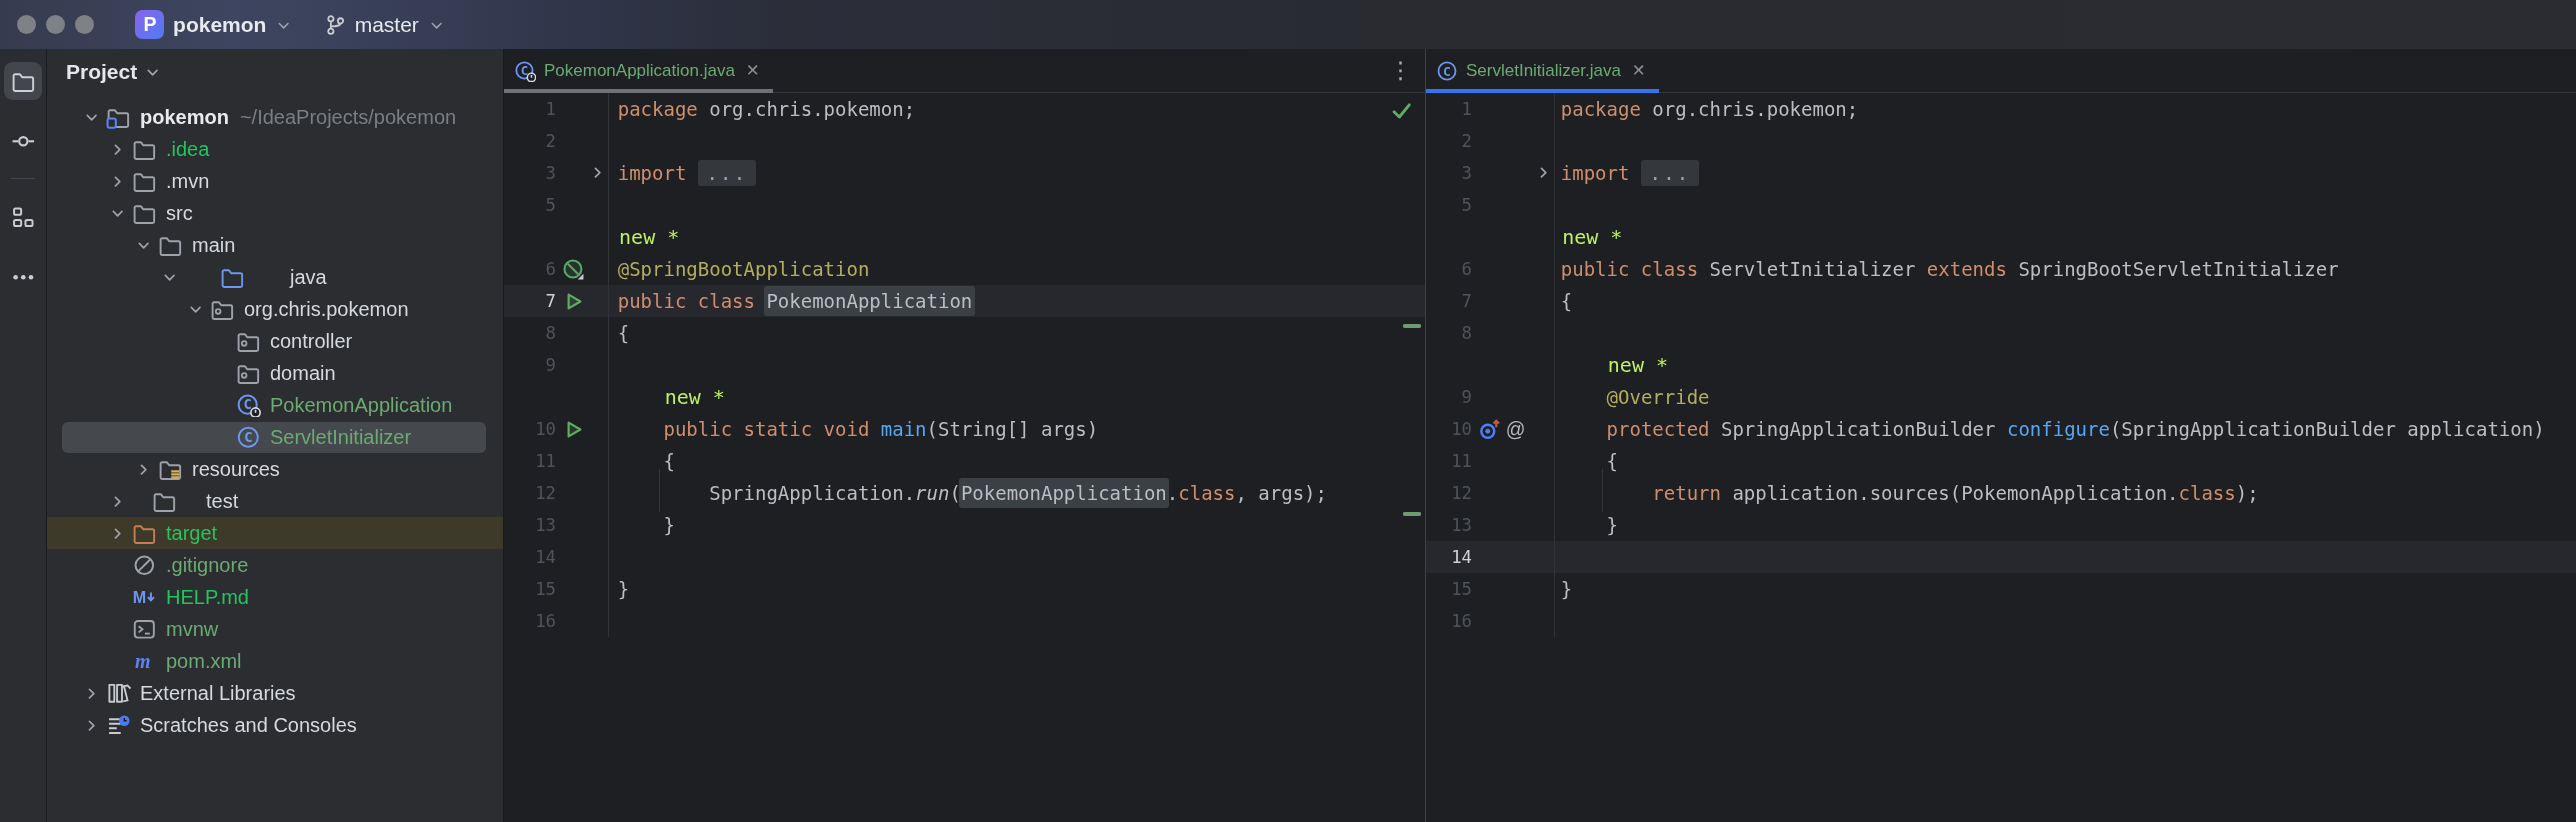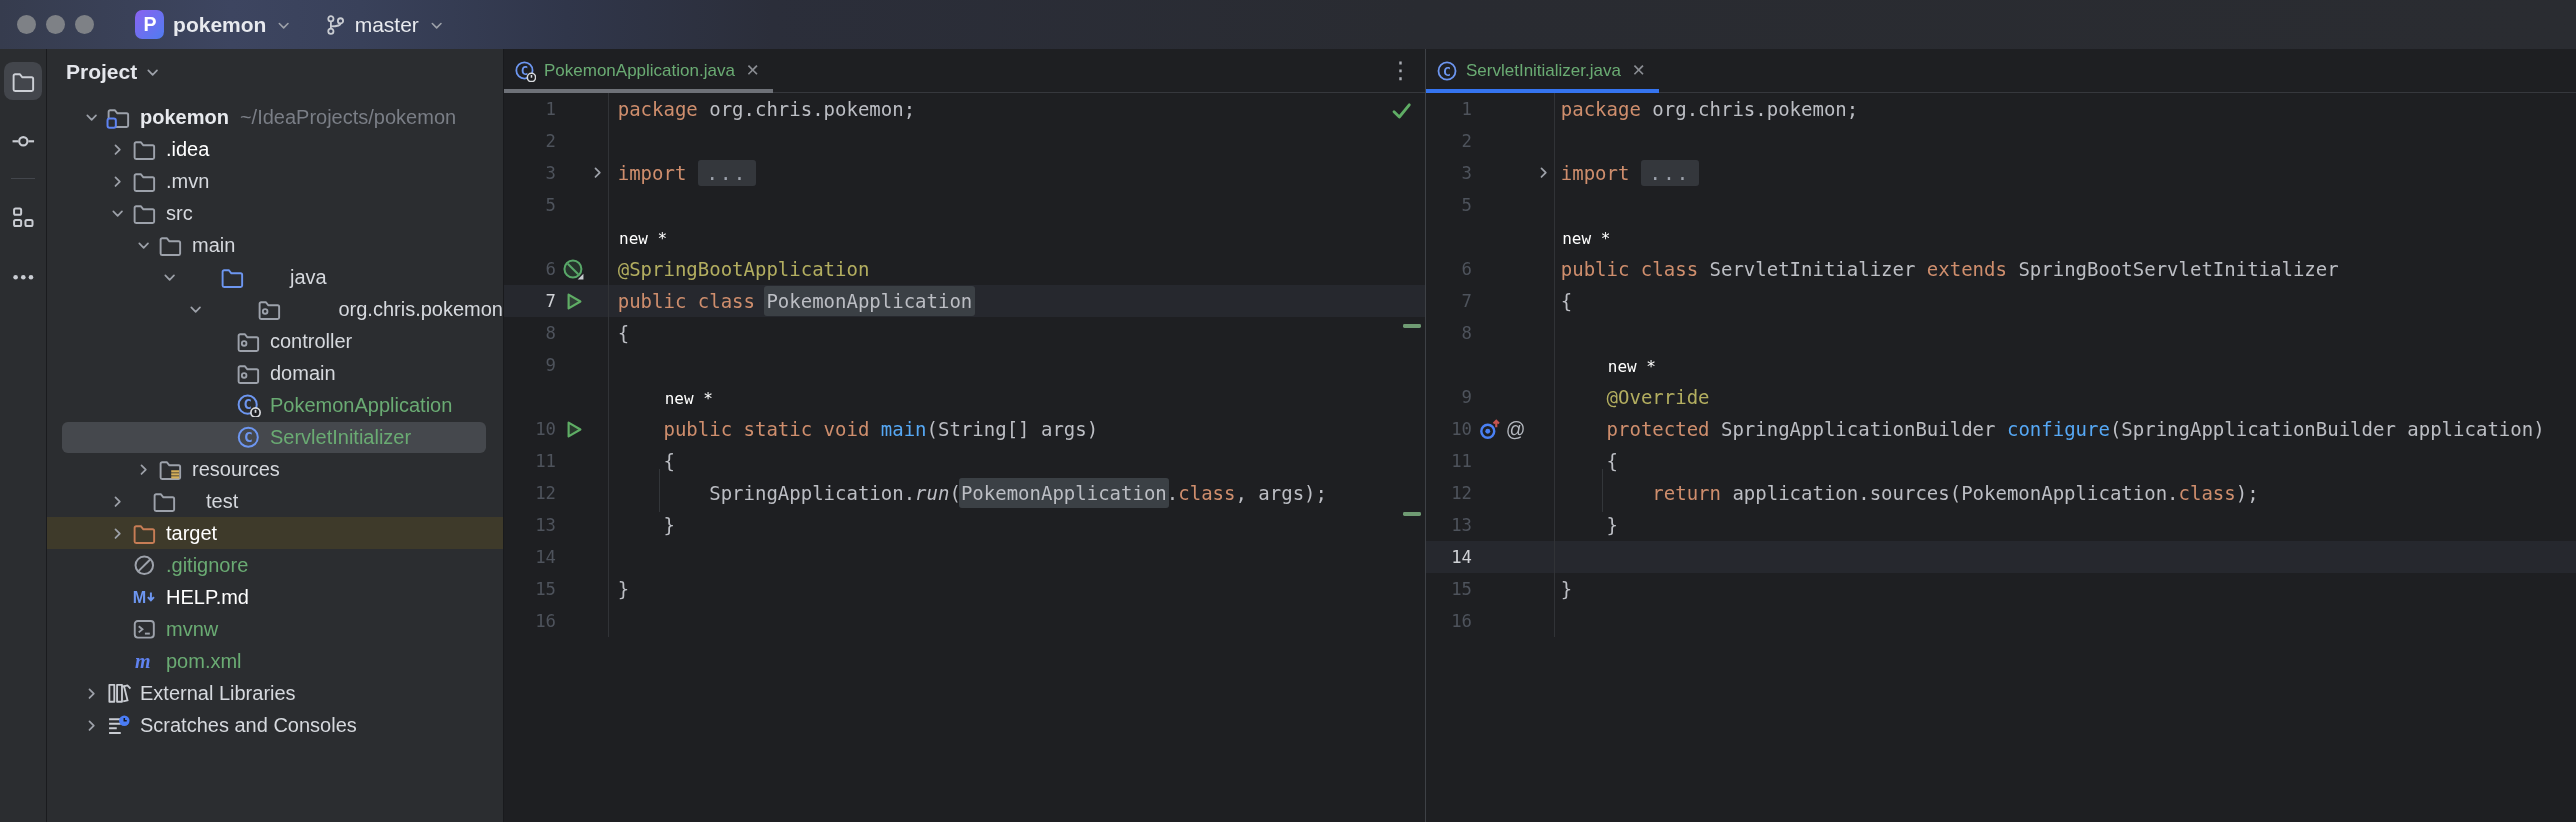--- a/index.html
+++ b/index.html
@@ -37,21 +37,21 @@
   .trow>*{position:relative;z-index:1;}
   .trow.sel::before{content:"";position:absolute;left:14.5px;right:17.3px;top:0.7px;bottom:0.7px;background:#45484D;border-radius:5.8px;z-index:0;}
   .trow.target::before{content:"";position:absolute;inset:0;background:#3E3A2A;z-index:0;}
   .tchev{width:29px;flex:none;display:flex;align-items:center;padding-left:5.8px;box-sizing:border-box;}
   .tchev svg{width:17.3px;height:17.3px;}
   .ticon{width:24.6px;height:24.6px;flex:none;margin-right:9.4px;display:flex;}
   .ticon svg{width:24.6px;height:24.6px;}
   .tlabel{white-space:pre;}
   .tsuffix{color:#7A7E86;margin-left:11px;font-weight:400;}
   .c-bold{font-weight:700;color:#E8EAEE;}
-  .c-olive{color:#ffffff;}
+  .c-olive{color:#22c55e;}
   .c-green{color:#6AAB73;}
 
   
   .editor-pane{position:absolute;top:49px;height:773px;background:#1E1F22;box-sizing:border-box;overflow:hidden;}
   .e1{left:504px;width:921px;}
   .e2{left:1425px;width:1151px;border-left:1.4px solid #3E4146;}
   .tabbar{height:43px;border-bottom:1.4px solid #36383D;display:flex;align-items:center;position:relative;background:#1E1F22;}
   .tab{display:flex;align-items:center;gap:8px;height:100%;padding:0 13px 0 10px;position:relative;}
   .tab .ticon{margin-right:0;width:22px;height:22px;}
   .tab .ticon svg{width:22px;height:22px;}
@@ -70,21 +70,21 @@
   .foldchev svg{width:17.3px;height:17.3px;}
   .ctext{flex:1;border-left:0.7px solid #313337;padding-left:var(--pad);font-family:"DejaVu Sans Mono",monospace;font-size:19px;line-height:32px;color:#BCBEC4;white-space:pre;}
   .crow.caret{background:#26282E;}
   .crow.caret .lnum{color:#D0D2D6;}
   .kw{color:#CF8E6D;}
   .an{color:#B3AE60;}
   .mb{color:#56A8F5;}
   .it{font-style:italic;}
   .bx{background:#3B4045;border-radius:2.9px;padding:3.6px 2.2px;margin:-3.6px -2.2px;}
   .fd{background:#34373C;border-radius:2.9px;color:#9DA2AC;padding:2.2px 8.7px;margin:-2.2px 0;letter-spacing:2.2px;}
-  .inlay{font-family:"DejaVu Sans Mono",monospace;font-size:16px;line-height:32px;color:#ffffff;}
+  .inlay{font-family:"DejaVu Sans Mono",monospace;font-size:20px;line-height:32px;color:#bef264;}
   .iguide{position:absolute;width:0.7px;top:376px;height:43px;background:#33363A;left:calc(var(--numw) + var(--icow) + var(--pad) + 42px);}
   .echeck{position:absolute;top:5.8px;right:11.6px;width:23px;height:23px;}
   .vcsmark{position:absolute;right:4.3px;width:17.3px;height:3.6px;border-radius:1.4px;background:#6F9B73;}
 </style>
 </head>
 <body>
 
 <div class="app">
 
   <header class="titlebar">
@@ -241,21 +241,21 @@
               <path d="M4 6 l4 4 4-4" stroke="#9DA1A9" stroke-width="1.6" fill="none" stroke-linecap="round" stroke-linejoin="round"></path>
             </svg>
           </span>
           <span class="ticon">
             <svg viewBox="0 0 16 16">
               <path d="M1.7 13.3 V4.4 a1 1 0 0 1 1-1 h3 l1.7 2 h6 a1 1 0 0 1 1 1 v6.9 a1 1 0 0 1 -1 1 h-10.7 a1 1 0 0 1 -1-1 z" fill="none" stroke="#6D96F0" stroke-width="1.25" stroke-linejoin="round"></path>
             </svg>
           </span>
           <span class="tlabel">java</span>
         </div>
-        <div class="trow" style="padding-left: 134px; justify-content: space-between;">
+        <div class="trow" style="padding-left: 134px;">
           <span class="tchev">
             <svg viewBox="0 0 16 16">
               <path d="M4 6 l4 4 4-4" stroke="#9DA1A9" stroke-width="1.6" fill="none" stroke-linecap="round" stroke-linejoin="round"></path>
             </svg>
           </span>
           <span class="ticon">
             <svg viewBox="0 0 16 16">
               <path d="M1.7 13.3 V4.4 a1 1 0 0 1 1-1 h3 l1.7 2 h6 a1 1 0 0 1 1 1 v6.9 a1 1 0 0 1 -1 1 h-10.7 a1 1 0 0 1 -1-1 z" fill="none" stroke="#9DA2AB" stroke-width="1.25" stroke-linejoin="round"></path>
               <circle cx="5.3" cy="9.4" r="1.5" fill="none" stroke="#9DA2AB" stroke-width="1.2"></circle>
             </svg>

